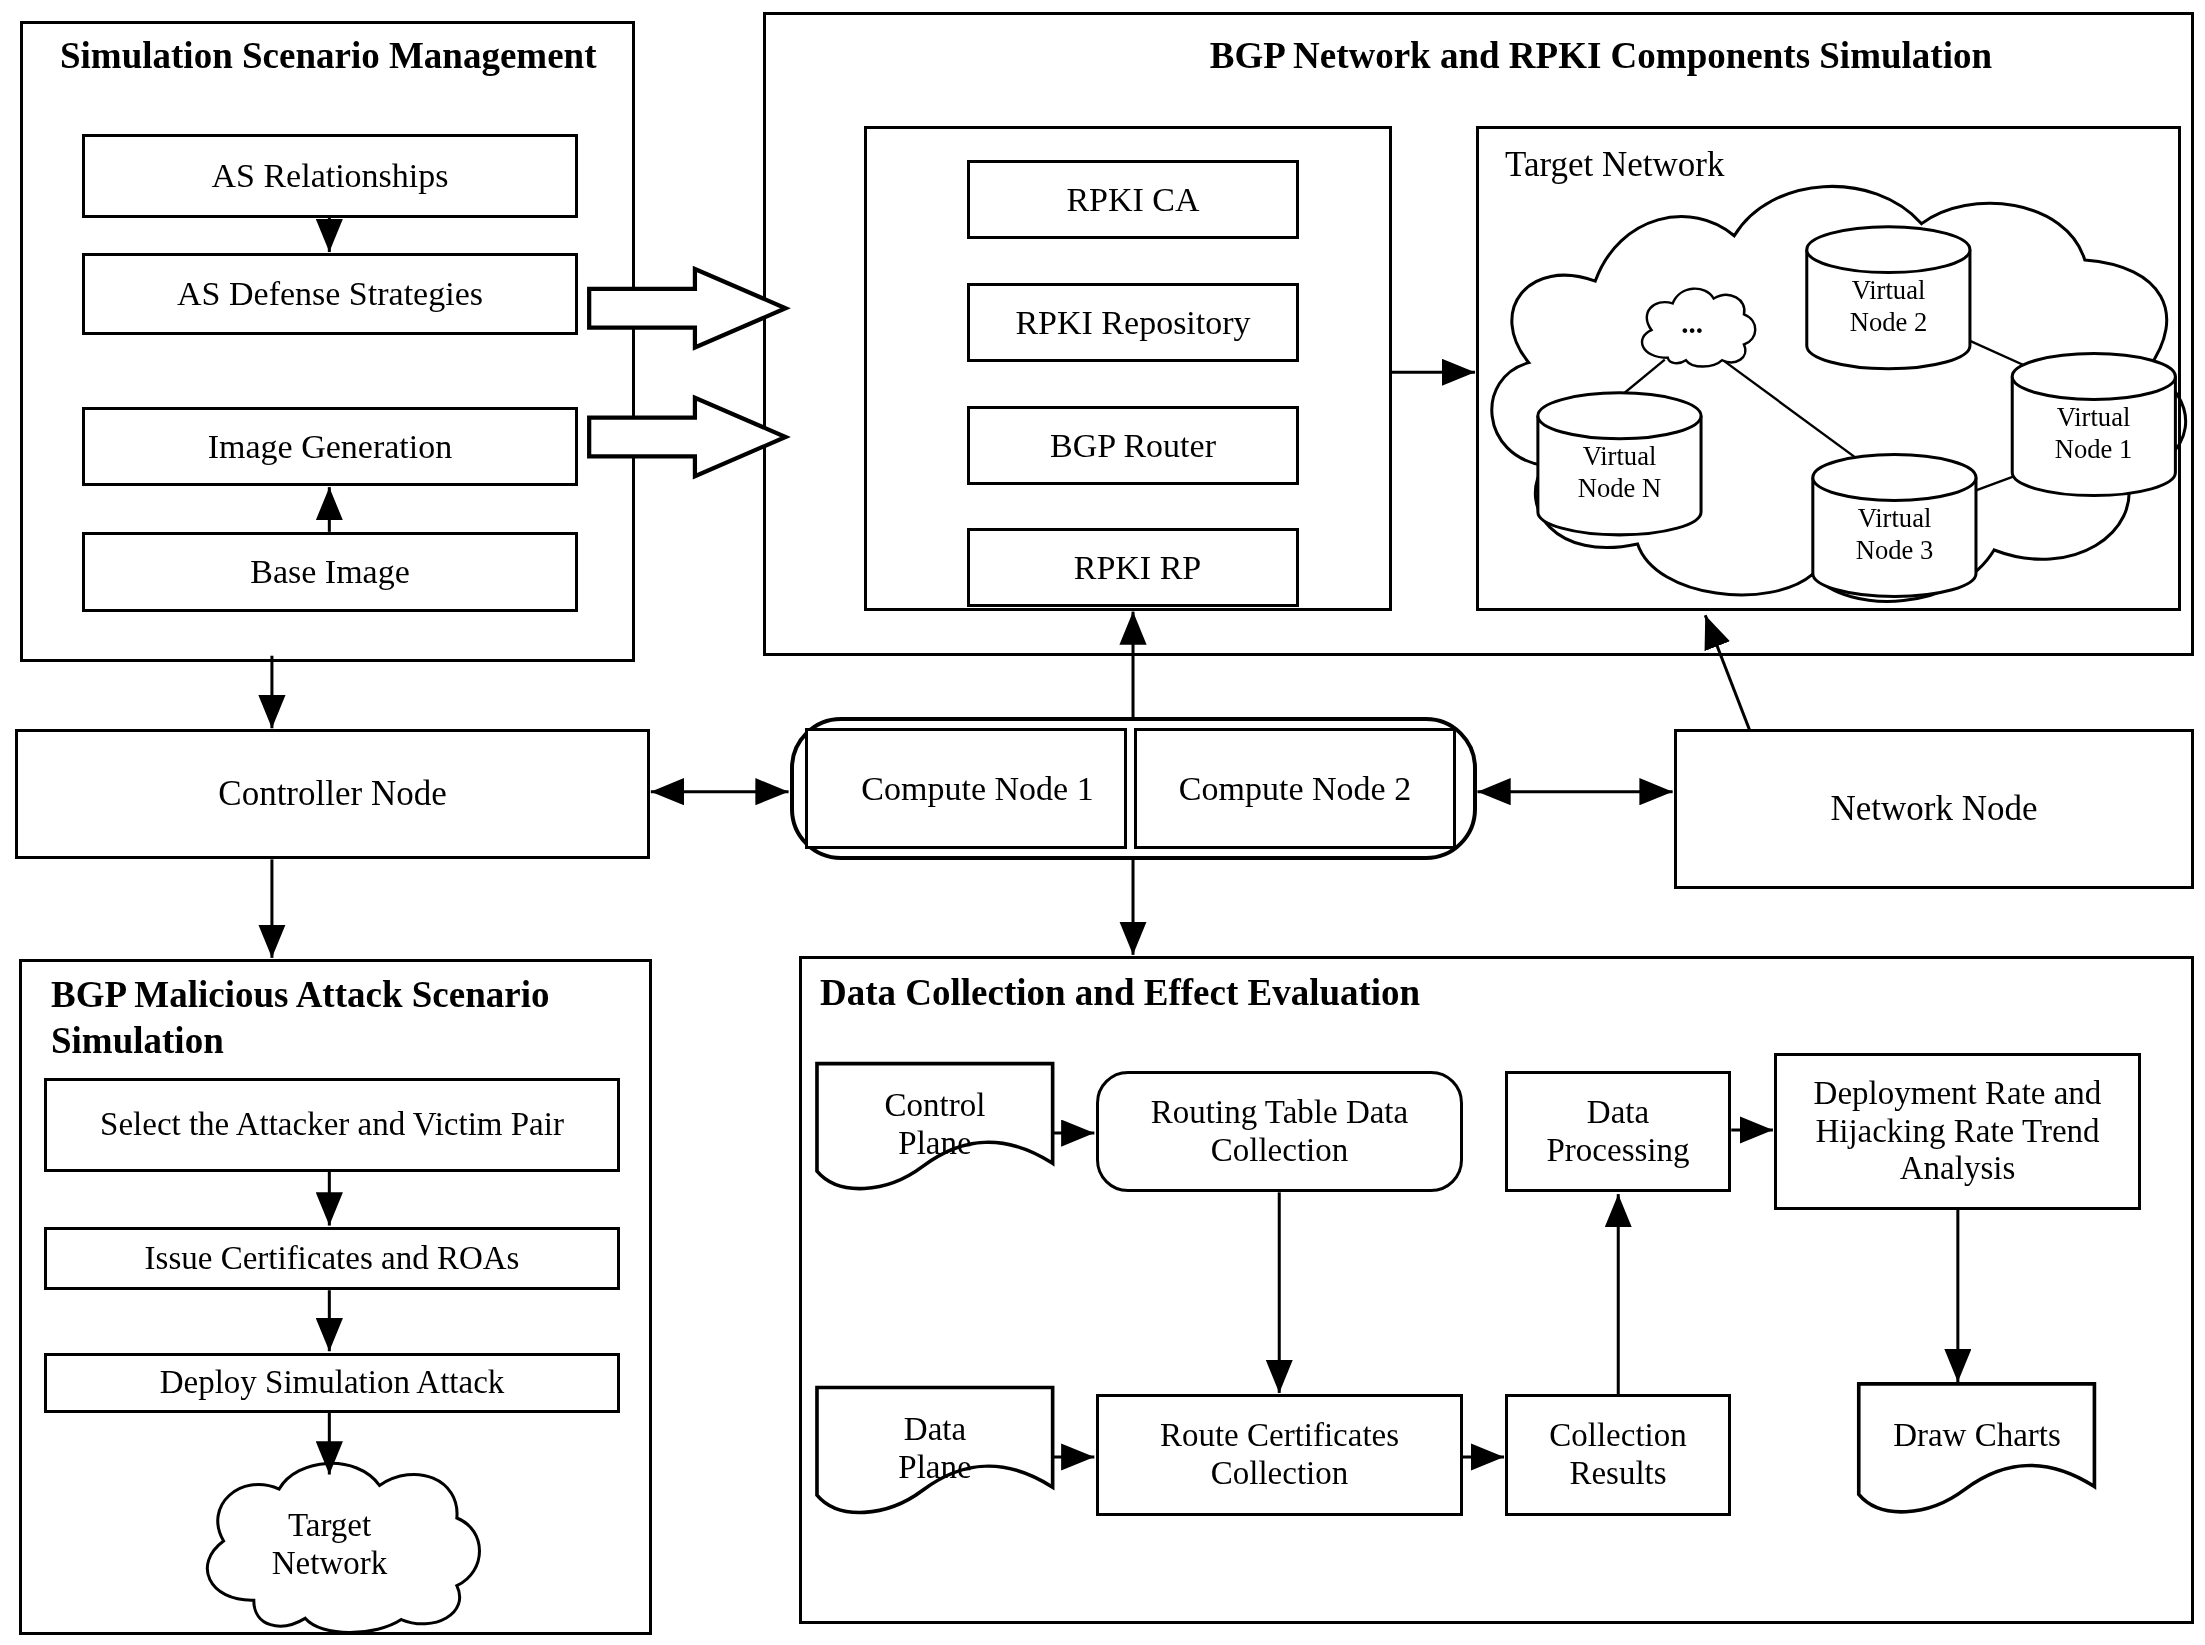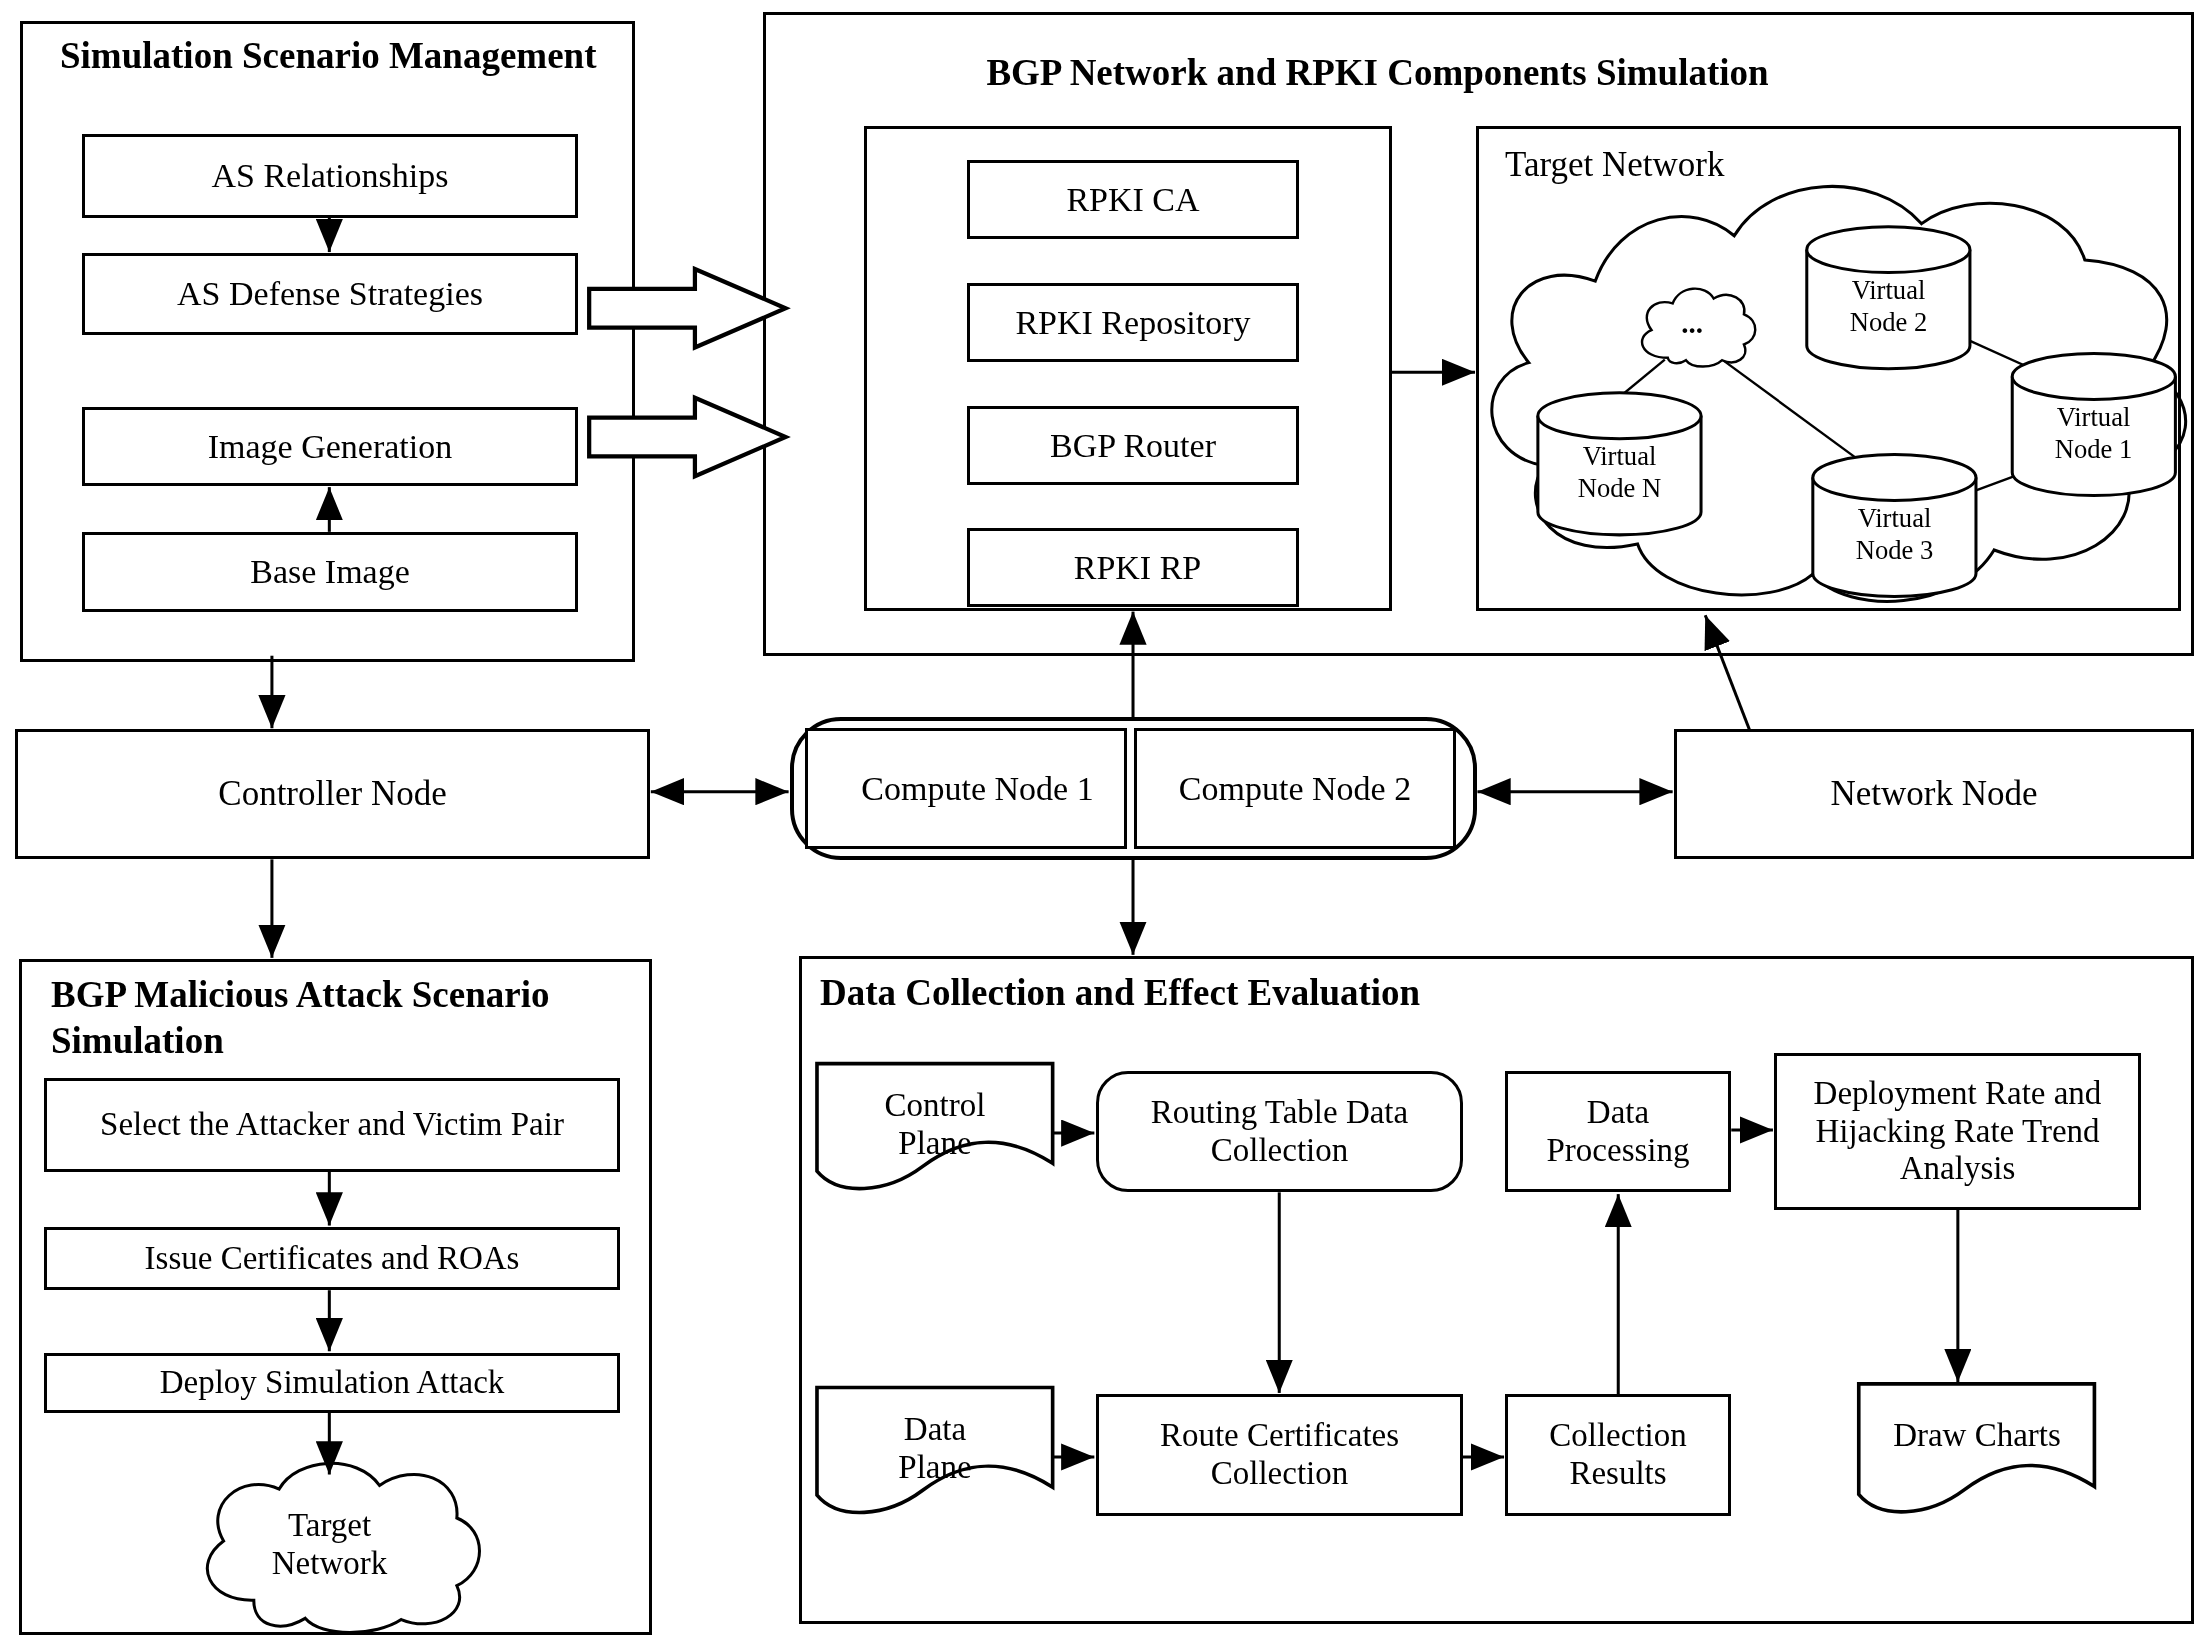--- a/index.html
+++ b/index.html
@@ -82,21 +82,21 @@
     <span class="lbl">AS Defense Strategies</span>
   </div>
   <div class="abs box f56" style="left:82px;top:407px;width:496px;height:79px;">
     <span class="lbl">Image Generation</span>
   </div>
   <div class="abs box f56" style="left:82px;top:532px;width:496px;height:80px;">
     <span class="lbl">Base Image</span>
   </div>
 
   <div class="abs panel" style="left:763px;top:12px;width:1431px;height:644px;"></div>
-  <div class="abs panel-title" style="left:763px;top:33px;width:1229px;text-align:center;margin-top:17px;">BGP Network and RPKI Components Simulation</div>
+  <div class="abs panel-title" style="left:763px;top:33px;width:1229px;text-align:right;">BGP Network and RPKI Components Simulation</div>
 
   <div class="abs panel" style="left:864px;top:126px;width:528px;height:485px;border-width:3px;"></div>
   <div class="abs box f56" style="left:967px;top:160px;width:332px;height:79px;">
     <span class="lbl">RPKI CA</span>
   </div>
   <div class="abs box f56" style="left:967px;top:283px;width:332px;height:79px;">
     <span class="lbl">RPKI Repository</span>
   </div>
   <div class="abs box f56" style="left:967px;top:406px;width:332px;height:79px;">
     <span class="lbl">BGP Router</span>
@@ -124,21 +124,21 @@
   </div>
 
   <div class="abs panel" style="left:790px;top:717px;width:687px;height:143px;border-width:4.2px;border-radius:51px;"></div>
   <div class="abs box f56" style="left:805px;top:728px;width:322px;height:121px;padding-left:23px;">
     <span class="lbl">Compute Node 1</span>
   </div>
   <div class="abs box f56" style="left:1134px;top:728px;width:322px;height:121px;">
     <span class="lbl">Compute Node 2</span>
   </div>
 
-  <div class="abs box box-b6 f58" style="left:1674px;top:729px;width:520px;height:130px;">
+  <div class="abs box box-b6 f58" style="left:1674px;top:729px;width:520px;height:160px;">
     <span class="lbl">Network Node</span>
   </div>
 
   <div class="abs panel" style="left:19px;top:959px;width:633px;height:676px;"></div>
   <div class="abs panel-title lbl" style="left:51px;top:972px;width:580px;">BGP Malicious Attack Scenario
 Simulation</div>
 
   <div class="abs box f54" style="left:44px;top:1078px;width:576px;height:94px;">
     <span class="lbl">Select the Attacker and Victim Pair</span>
   </div>

